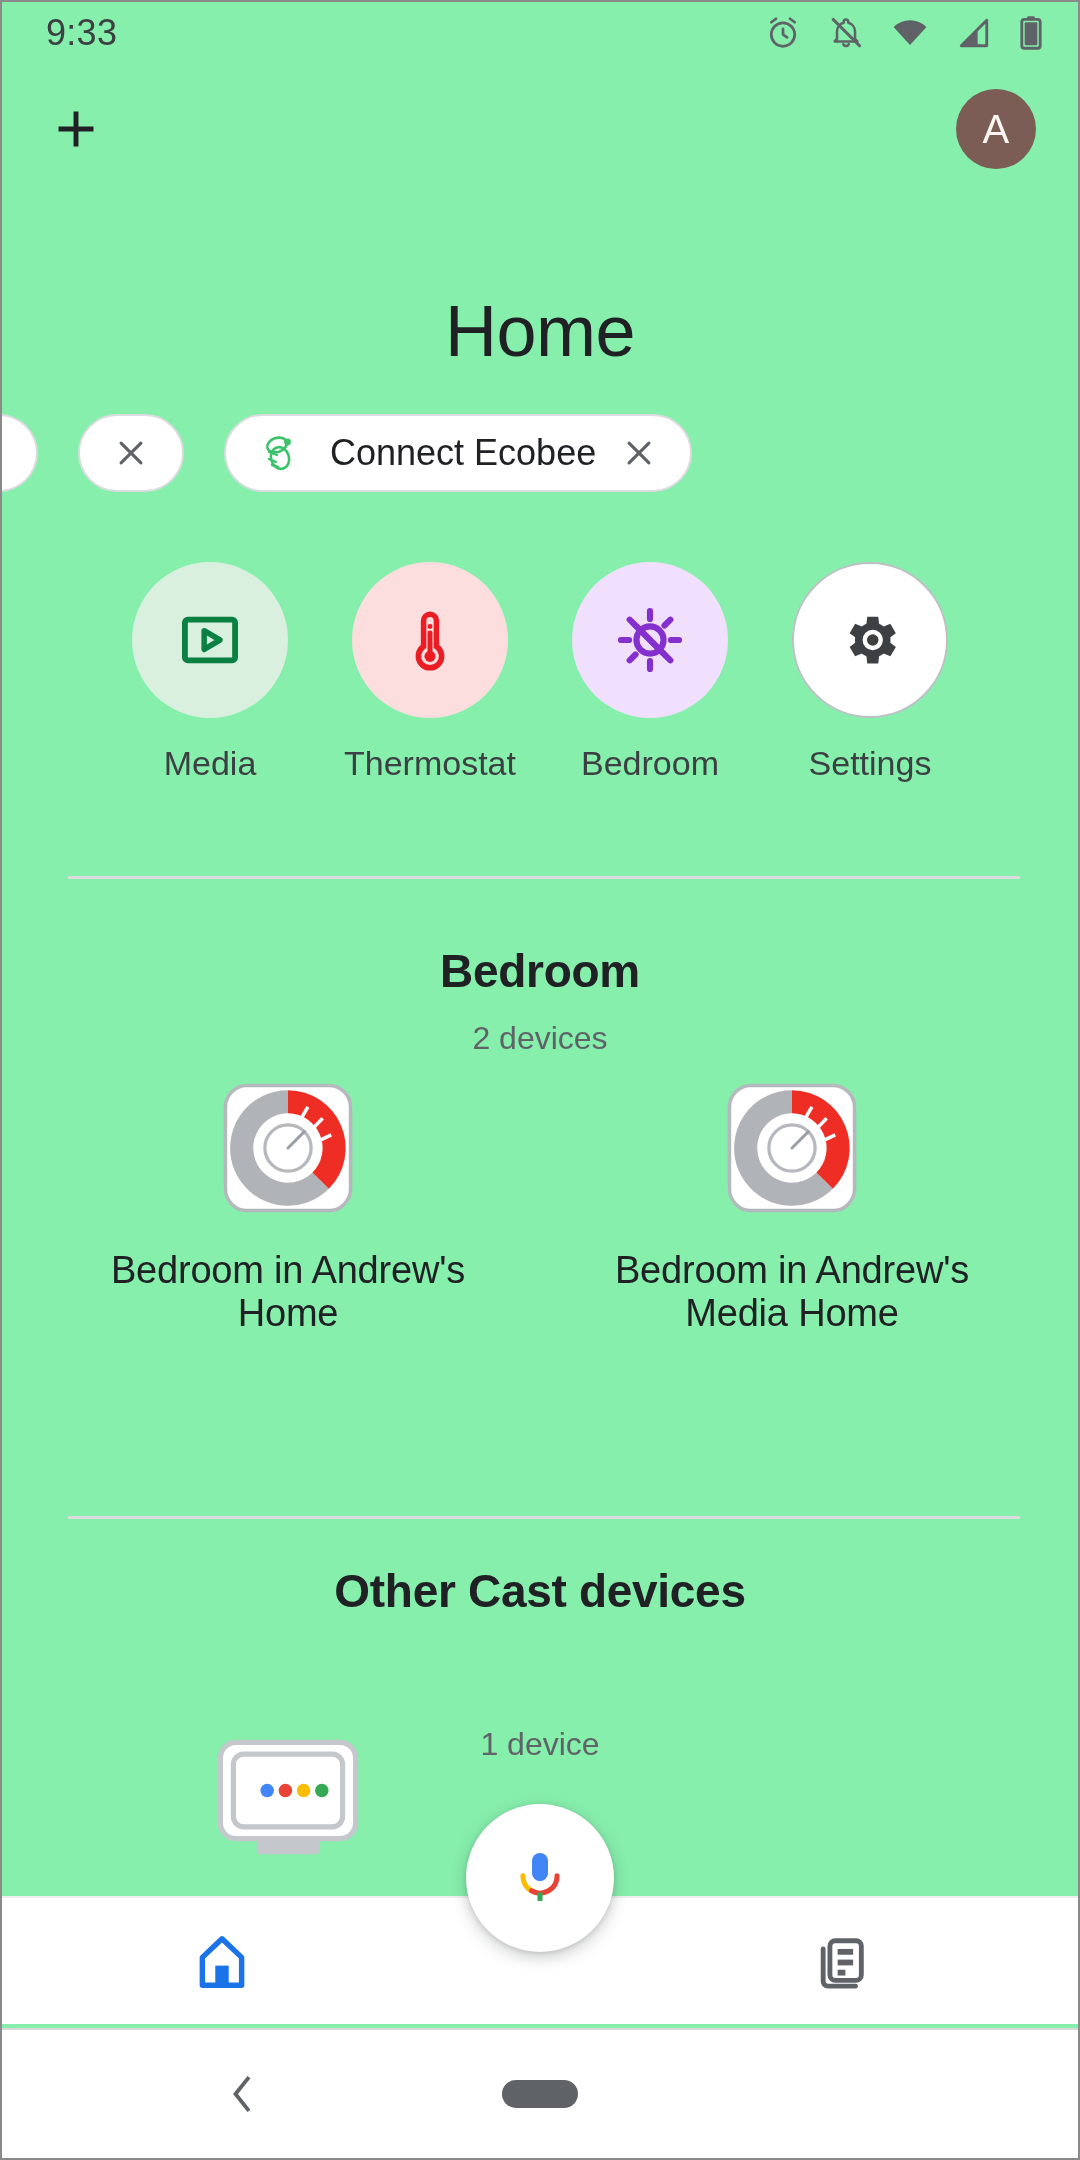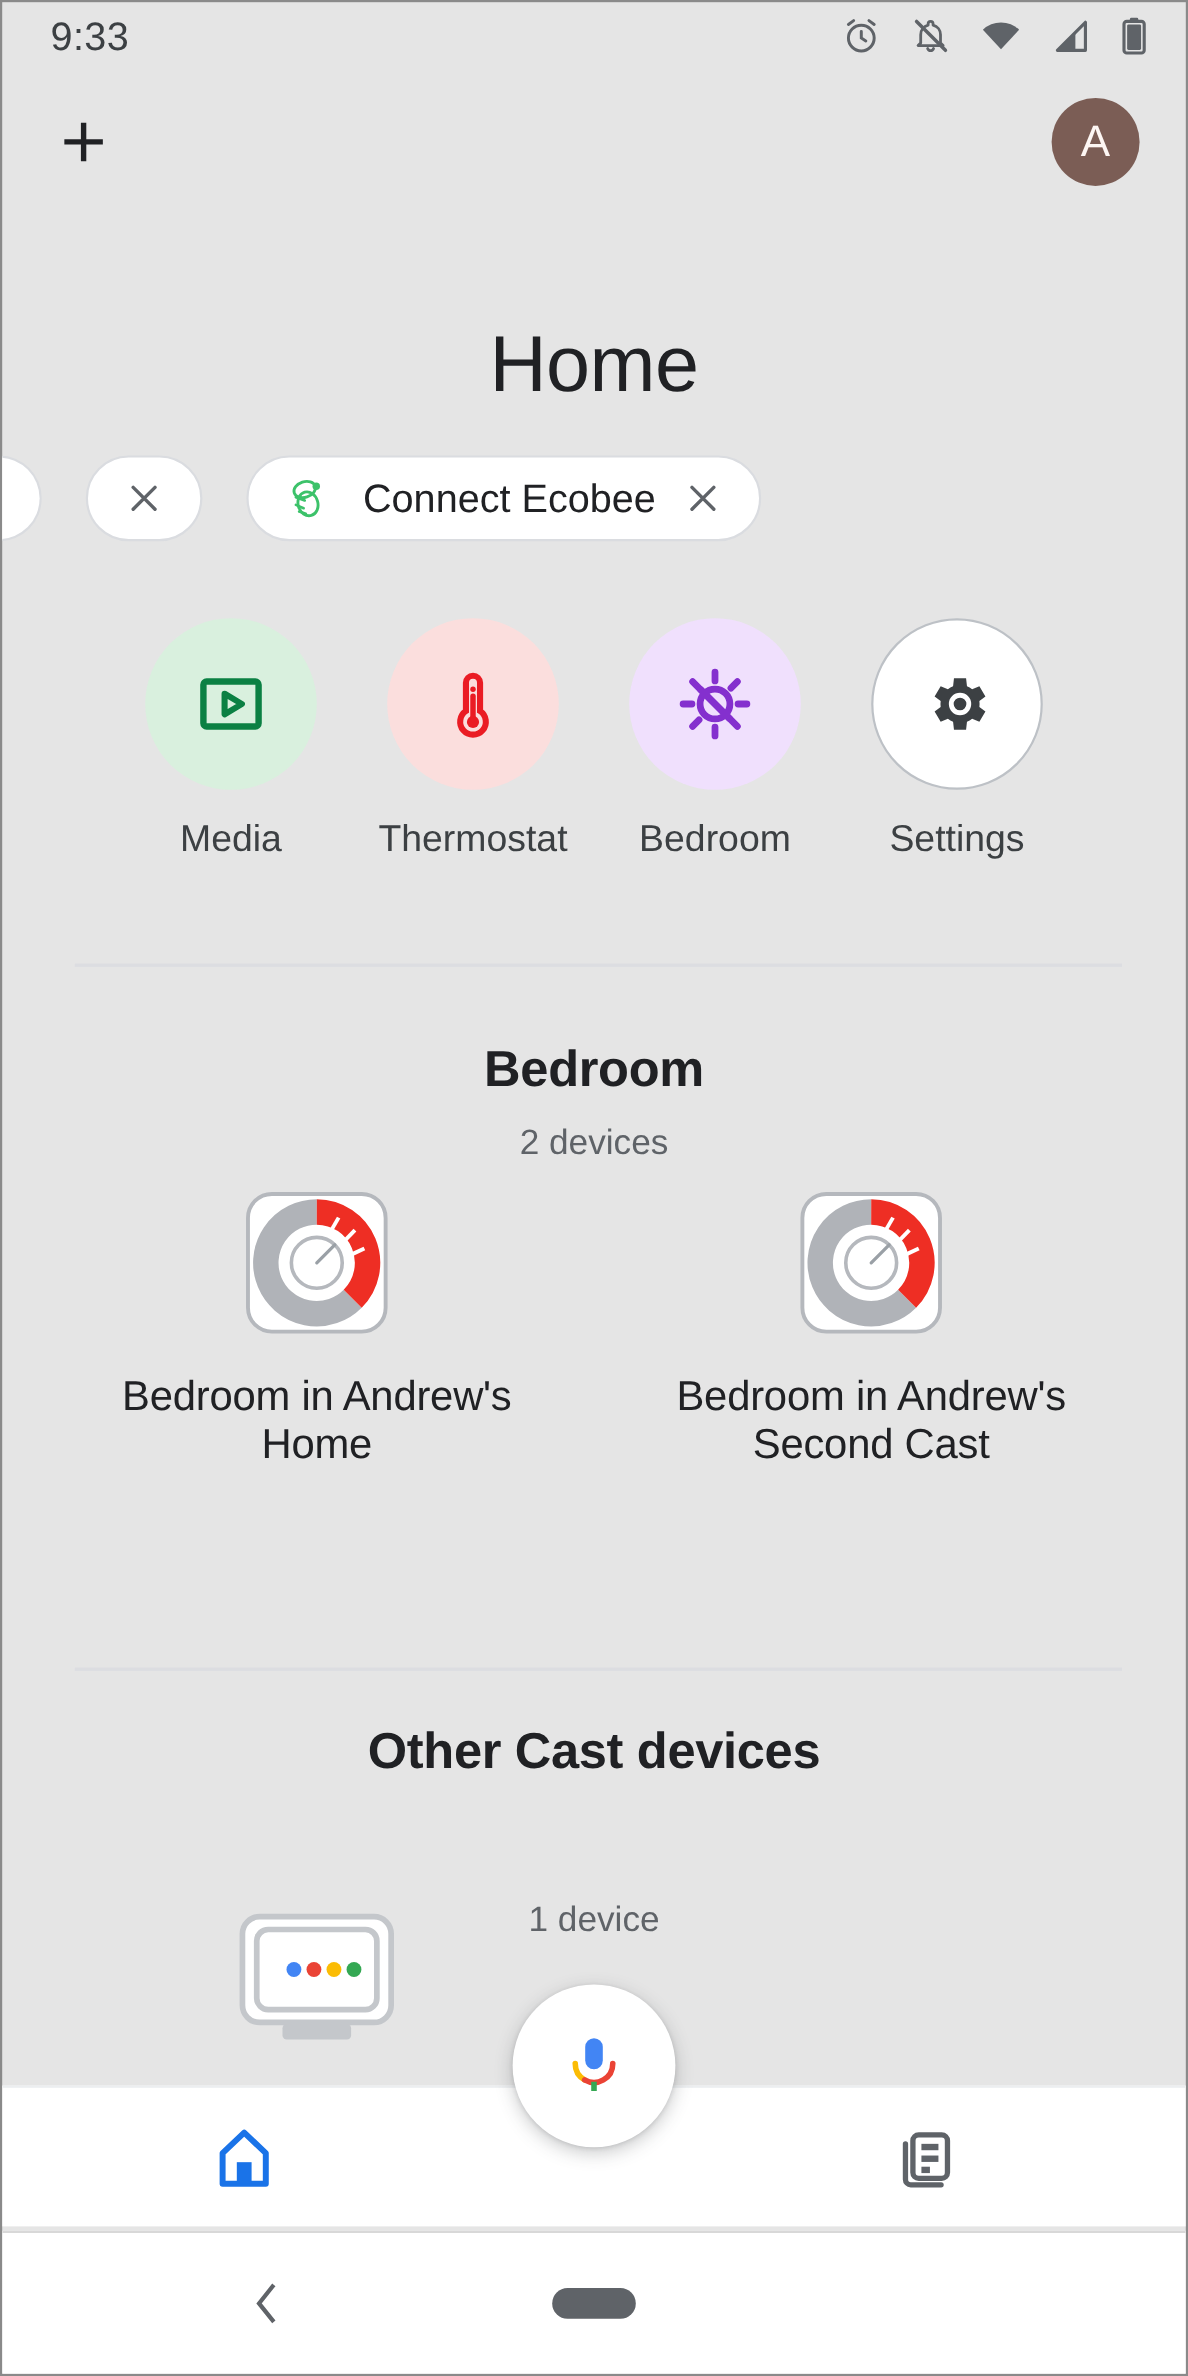--- a/index.html
+++ b/index.html
@@ -5,21 +5,21 @@
   * { margin:0; padding:0; box-sizing:border-box; }
   html, body {
     width:1080px; height:2160px;
     background:#ffffff;
     font-family:"Liberation Sans", sans-serif;
     overflow:hidden;
   }
   .screen {
     position:relative;
     width:1080px; height:2160px;
-    background:#e5e5e5;
+    background:#86efac;
     border:2px solid #8a8a8a;
     overflow:hidden;
   }
 
   
   .statusbar {
     position:absolute; top:0; left:0; width:100%; height:62px;
     display:flex; align-items:center; justify-content:space-between;
     padding:0 34px 0 44px;
   }
@@ -301,21 +301,21 @@
       <svg width="136" height="136" viewBox="0 0 100 100">
         <rect x="4" y="4" width="92" height="92" rx="16" fill="#ffffff" stroke="#b5b8bd" stroke-width="2.6"></rect>
         <path d="M50 16a34 34 0 1 0 24 58" fill="none" stroke="#b0b3b8" stroke-width="17" stroke-linecap="butt"></path>
         <path d="M50 16a34 34 0 0 1 24 58" fill="none" stroke="#ee2e24" stroke-width="17" stroke-linecap="butt"></path>
         <path d="M64.6 19.8 57.8 31.5" stroke="#ffffff" stroke-width="2.6"></path>
         <path d="M75.5 28.2 65.6 38.4" stroke="#ffffff" stroke-width="2.6"></path>
         <path d="M81.8 40.4 69.4 46.2" stroke="#ffffff" stroke-width="2.6"></path>
         <circle cx="50" cy="50" r="17" fill="#ffffff" stroke="#b5b8bd" stroke-width="2.4"></circle>
         <path d="M50 50 62 38" stroke="#9aa0a6" stroke-width="2.2" stroke-linecap="round"></path>
       </svg>
-      <div class="device-name">Bedroom in Andrew's Second Cast</div>
+      <div class="device-name">Bedroom in Andrew's Media Home</div>
     </div>
   </div>
 
   <div class="divider d2"></div>
 
   <div class="section-title st-cast">Other Cast devices</div>
   <div class="section-sub ss-cast">1 device</div>
 
   <div class="cast-grid">
     <div class="cast-cell">

